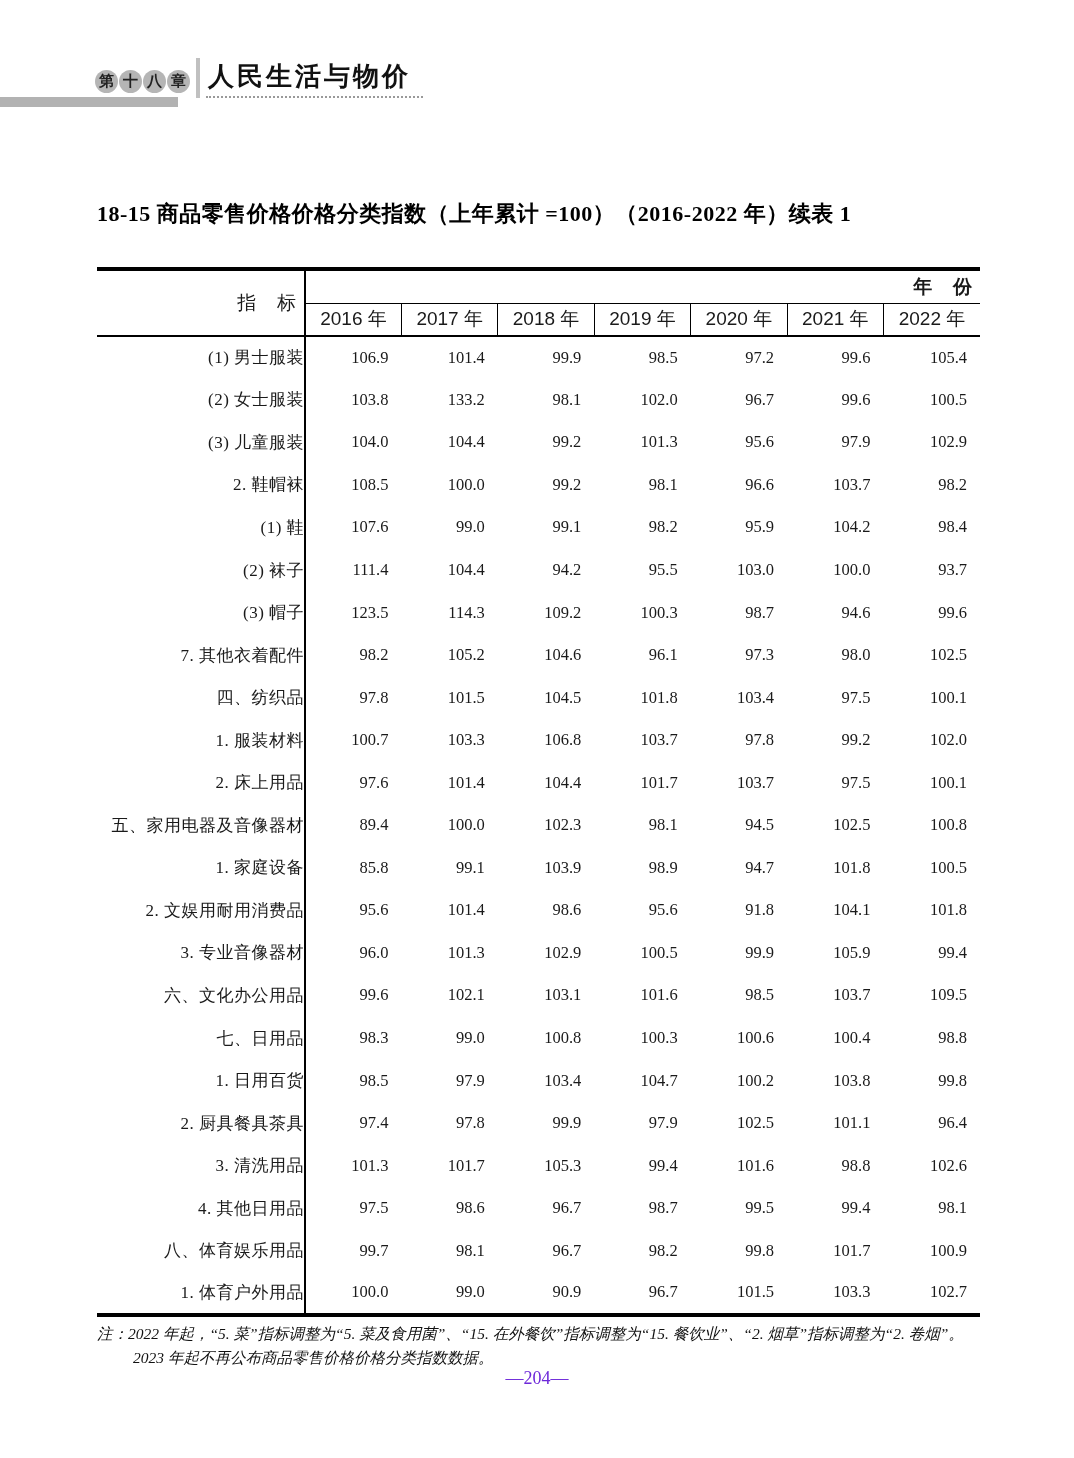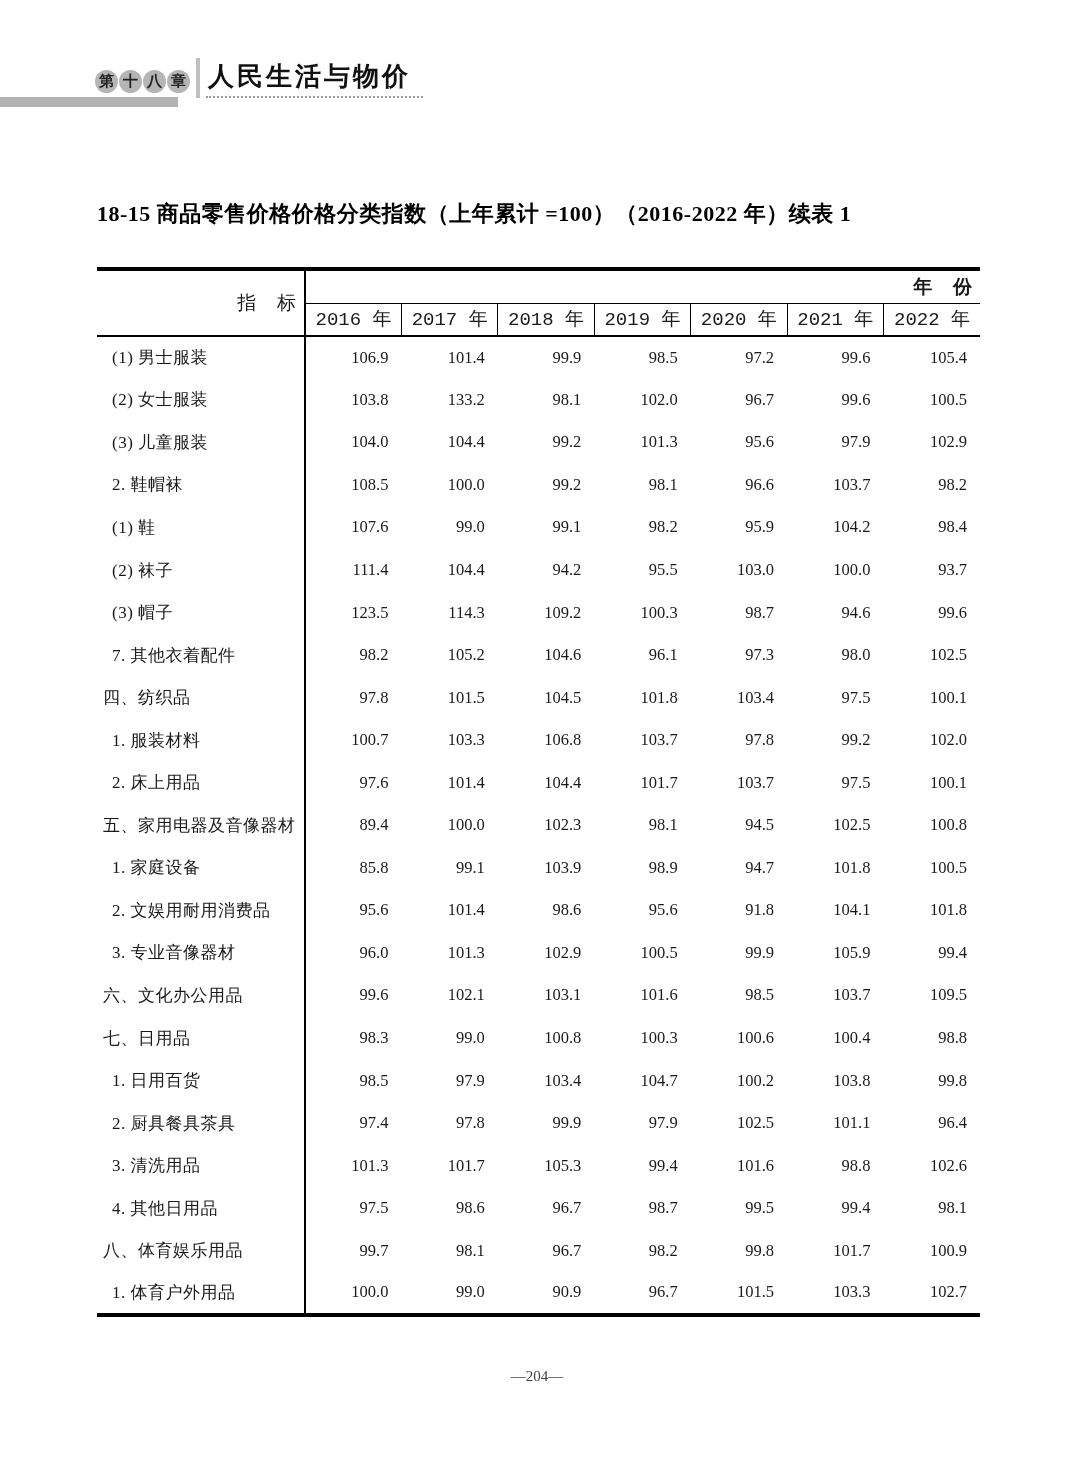--- a/index.html
+++ b/index.html
@@ -44,39 +44,39 @@
   th.indicator-head {
     border-right:2px solid #000; border-bottom:2.5px solid #000;
     font-size:19px; font-weight:normal; letter-spacing:8px; text-align:right;
   }
   th.year-group {
     border-bottom:1.5px solid #000; height:34px;
     font-size:19px; font-weight:bold; letter-spacing:8px; text-align:right;
   }
   tr.year-row th {
     border-bottom:2.5px solid #000; height:33px;
-    font-family:Liberation Mono, monospace;
+    font-family:Liberation Sans, sans-serif;
     font-size:19px; font-weight:normal; text-align:center;margin-left:38px;
   }
   tr.year-row th + th { border-left:1.5px solid #000; }
 
   tbody td { height:42.55px; vertical-align:middle; font-size:17px; }
-  td.label-cell { border-right:2px solid #000; text-align:left; padding-left:6px; letter-spacing:0.5px; }
+  td.label-cell { border-right:2px solid #000; text-align:right; padding-left:6px; letter-spacing:0.5px; }
   td.label-cell.indent-1 { padding-left:15px; }
   td.value-cell { text-align:right; padding-right:13px; font-size:16.5px; }
 
   
   .note {
     position:absolute; left:97px; top:1322px; width:893px;
     font-style:italic; font-size:15.5px; line-height:1.55; color:#111;
   }
   .note-line2 { padding-left:36px; }
   .page-number {
     position:absolute; left:0; top:1368px; width:1074px;
-    text-align:center; font-size:15px; color:#404040; font-style:normal;
+    text-align:center; font-size:18px; color:#6d28d9; font-style:normal;
   }
 </style>
 </head>
 <body>
 
 <div class="page">
 
   <div class="chapter-header">
     <div class="chapter-bar"></div>
     <div class="chapter-row">
@@ -347,17 +347,19 @@
           <td class="value-cell">90.9</td>
           <td class="value-cell">96.7</td>
           <td class="value-cell">101.5</td>
           <td class="value-cell">103.3</td>
           <td class="value-cell">102.7</td>
         </tr>
       </tbody>
   </table>
 
   <div class="note">
+    <div class="note-line1">注：2022 年起，“5. 菜”指标调整为“5. 菜及食用菌”、“15. 在外餐饮”指标调整为“15. 餐饮业”、“2. 烟草”指标调整为“2. 卷烟”。</div>
+    <div class="note-line2">2023 年起不再公布商品零售价格价格分类指数数据。</div>
   </div>
 
   <div class="page-number">—204—</div>
 
 </div>
 
 </body></html>

